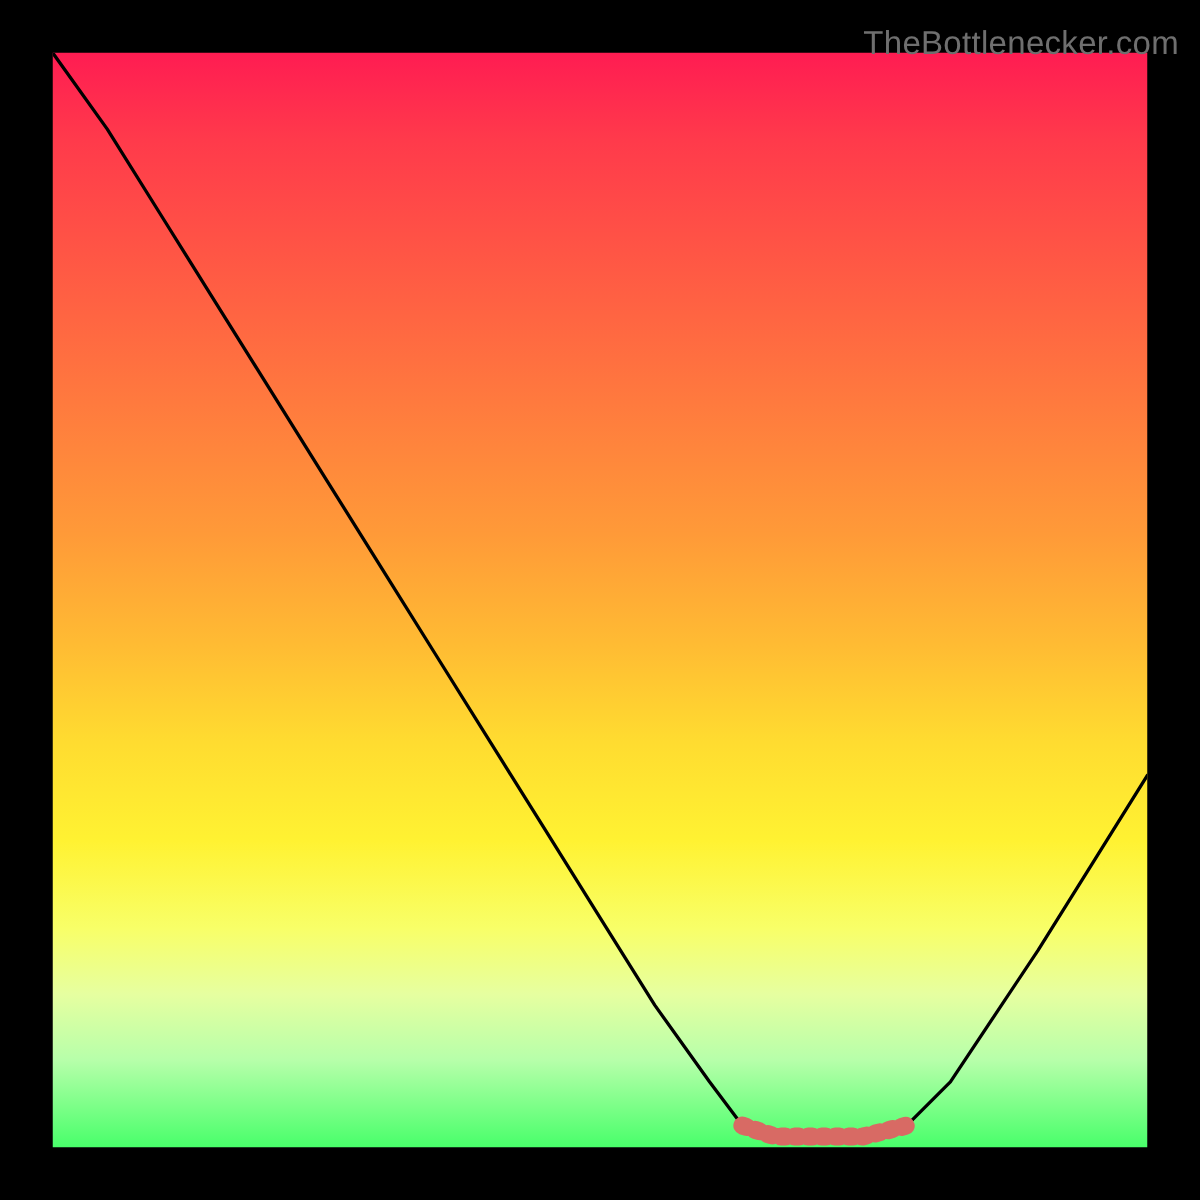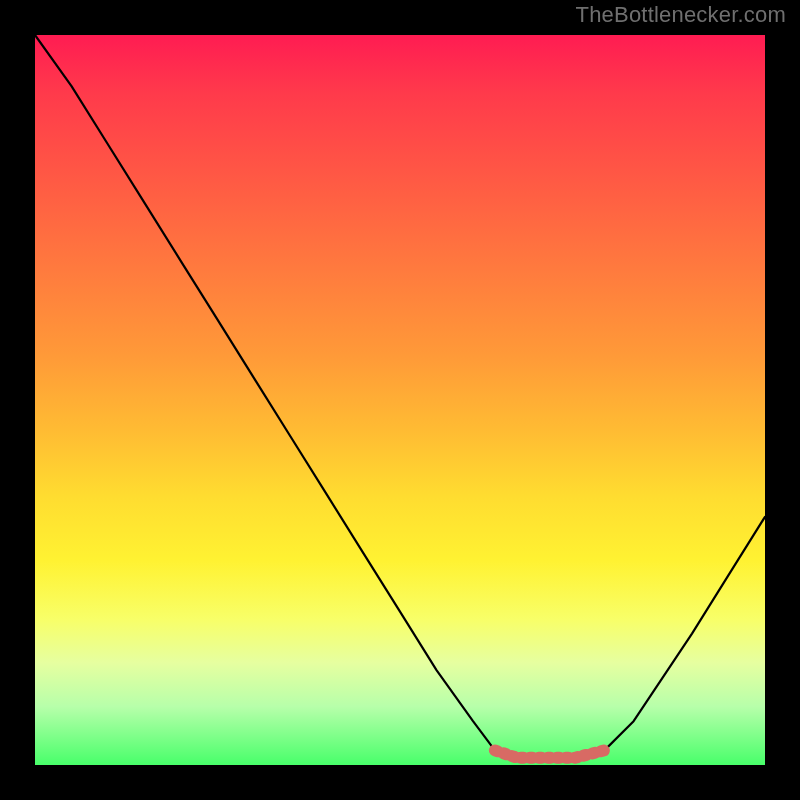--- a/index.html
+++ b/index.html
@@ -12,21 +12,21 @@
     font-family: Arial, Helvetica, sans-serif;
   }
   .frame {
     position: relative;
     width: 800px;
     height: 800px;
     background: #000;
   }
   .attribution {
     position: absolute;
-    top: 2px;
+    top: 16px;
     right: 14px;
     color: #6f6f6f;
     font-size: 22px;
     font-weight: 400;
     letter-spacing: 0.2px;
     z-index: 20;
   }
   .plot-area {
     position: absolute;
     left: 35px;

